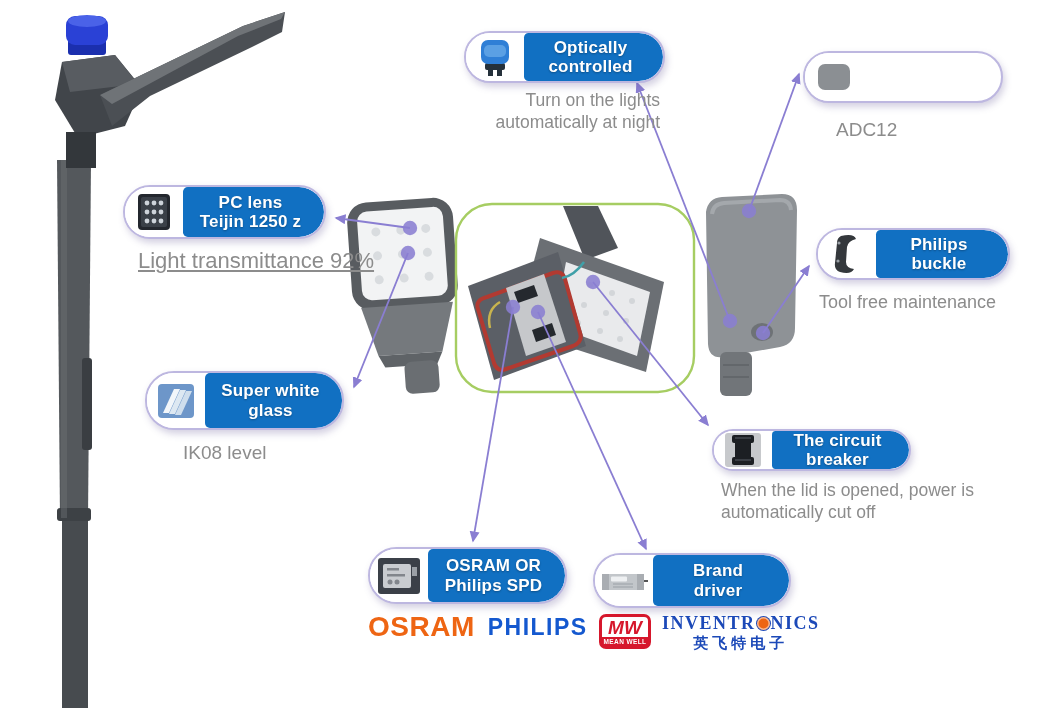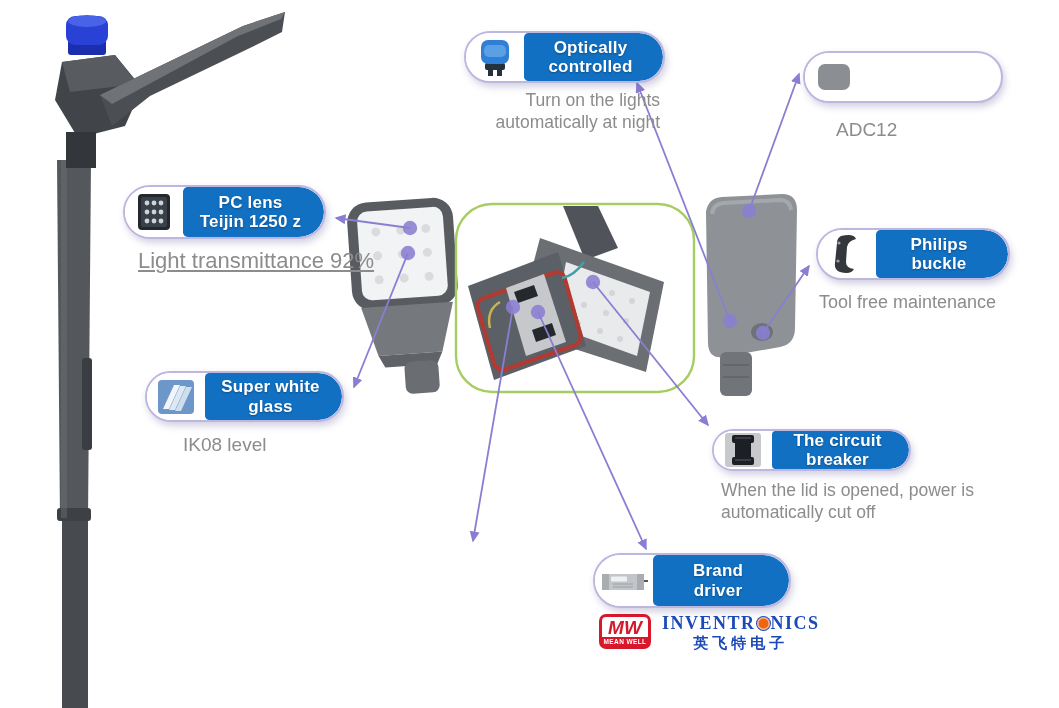--- a/index.html
+++ b/index.html
@@ -36,21 +36,21 @@
 
   #co-pclens   { left:123px; top:185px; width:203px; }
   #co-pclens .pill { height:54px; }
   #co-pclens .caption { margin:8px 0 0 15px; width:230px; font-size:22px; white-space:nowrap;text-decoration:underline; }
 
   #co-buckle   { left:816px; top:228px; width:194px; }
   #co-buckle .pill { height:52px; }
   #co-buckle .caption { margin:11px 0 0 3px; font-size:18px; white-space:nowrap; }
 
   #co-glass    { left:145px; top:371px; width:199px; }
-  #co-glass .pill { height:51px; }
+  #co-glass .pill { height:59px; }
   #co-glass .caption { margin:11px 0 0 38px; font-size:19px; }
 
   #co-breaker  { left:712px; top:429px; width:199px; }
   #co-breaker .pill { height:42px; }
   #co-breaker .caption { margin:9px 0 0 9px; width:294px; }
 
   #co-spd      { left:368px; top:547px; width:199px; }
   #co-spd .pill { height:57px; }
 
   #co-driver   { left:593px; top:553px; width:198px; }
@@ -287,20 +287,42 @@
           <rect x="14" y="7" width="16" height="2" fill="#3a3e44"></rect>
           <rect x="14" y="29" width="16" height="2" fill="#3a3e44"></rect>
         </svg>
       </span>
       <span class="pill-label">The circuit
 breaker</span>
     </div>
     <div class="caption">When the lid is opened, power is automatically cut off</div>
   </div>
 
+  <div class="callout" id="co-spd">
+    <div class="pill">
+      <span class="pill-icon">
+        <svg width="48" height="42" viewBox="0 0 48 42">
+          <rect x="3" y="3" width="42" height="36" rx="3" fill="#3b4048"></rect>
+          <rect x="8" y="9" width="28" height="24" rx="2" fill="#c9ccd0"></rect>
+          <rect x="37" y="12" width="5" height="9" fill="#9ba0a6"></rect>
+          <rect x="12" y="13" width="12" height="2.5" fill="#82868c"></rect>
+          <rect x="12" y="19" width="18" height="2.5" fill="#82868c"></rect>
+          <circle cx="15" cy="27" r="2.5" fill="#82868c"></circle>
+            <circle cx="22" cy="27" r="2.5" fill="#82868c"></circle>
+        </svg>
+      </span>
+      <span class="pill-label">OSRAM OR
+Philips SPD</span>
+    </div>
+    <div class="logo-row">
+      <span class="osram-logo">OSRAM</span>
+      <span class="logo-divider"></span>
+      <span class="philips-logo">PHILIPS</span>
+    </div>
+  </div>
 
   <div class="callout" id="co-driver">
     <div class="pill">
       <span class="pill-icon">
         <svg width="50" height="40" viewBox="0 0 50 40">
           <rect x="3" y="13" width="42" height="16" rx="3" fill="#c2c6ca"></rect>
           <rect x="3" y="13" width="7" height="16" fill="#a9adb2"></rect>
           <rect x="38" y="13" width="7" height="16" fill="#a9adb2"></rect>
           <rect x="12" y="15.5" width="16" height="5" rx="1" fill="#eef0f2"></rect>
           <line x1="14" y1="23" x2="34" y2="23" stroke="#9aa0a6" stroke-width="1"></line>

